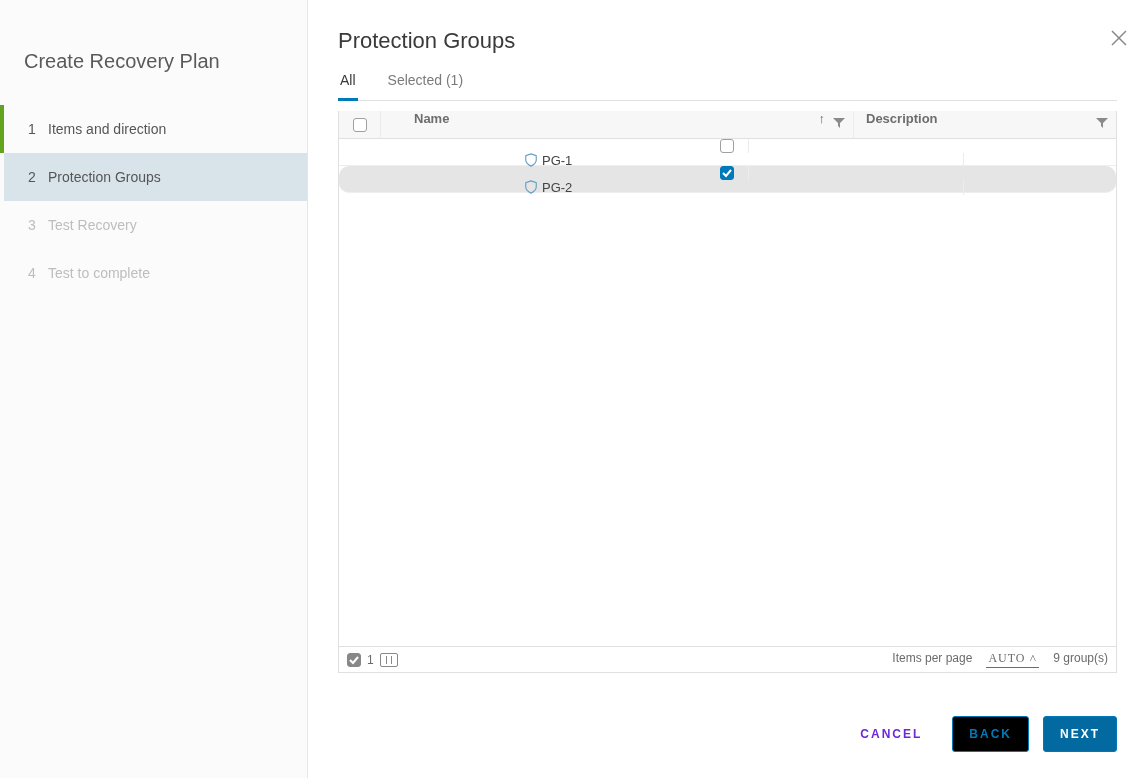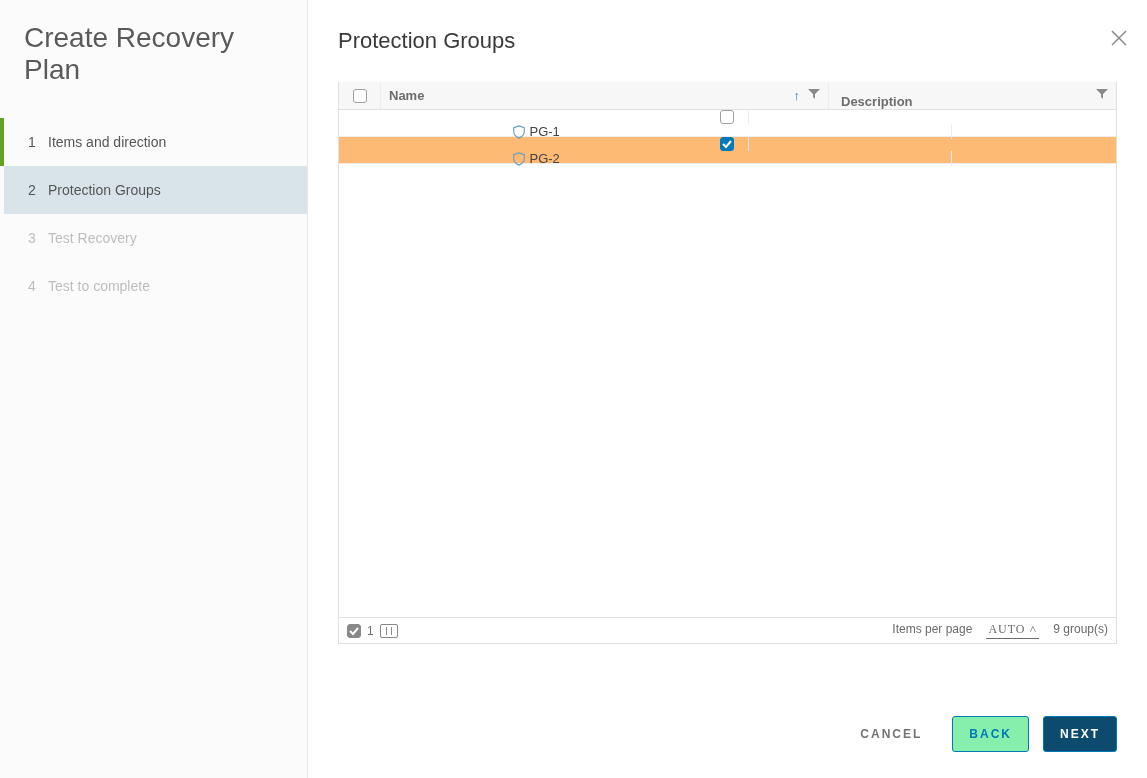--- a/index.html
+++ b/index.html
@@ -1,21 +1,21 @@
 <!DOCTYPE html>
 <html><head>
 <meta charset="utf-8">
 <style>
   * { box-sizing: border-box; }
   html, body { margin:0; padding:0; height:100%; font-family: "Segoe UI", Arial, sans-serif; background:#fff; }
   body { width:1147px; height:778px; display:flex; }
 
   
   .sidebar { width:308px; min-width:308px; background:#fbfbfb; border-right:1px solid #e6e6e6; padding-top:22px; }
-  .sidebar-title { font-size:28px; font-weight:400; color:#5a5a5a; padding:0 24px 24px; }
+  .sidebar-title { font-size:20px; font-weight:400; color:#5a5a5a; padding:0 24px 24px;margin-top:28px; }
   .steps { margin-top:8px; }
   .step { display:flex; align-items:center; height:48px; padding-left:24px; font-size:14px;
           border-left:4px solid transparent; color:#bdbdbd; cursor:default; }
   .step.completed { color:#565656; border-left-color:#62a420; }
   .step.current   { color:#565656; background:#d9e4ea; border-left:4px solid #fbfbfb; }
   .step.completed, .step.current { cursor:pointer; }
   .step-num { width:20px; display:inline-block; }
   .step-label { }
 
   
@@ -26,24 +26,24 @@
   
   .tabs { display:flex; gap:28px; border-bottom:1px solid #e0e0e0; font-size:14px; }
   .tab { padding:0 2px 10px; color:#7b7b7b; cursor:pointer; }
   .tab.active { color:#3a3a3a; border-bottom:3px solid #0079b8; margin-bottom:-1px; }
 
   
   .grid { border:1px solid #e0e0e0; border-top:none; margin-top:10px; display:flex; flex-direction:column; height:562px; }
   .thead, .trow { display:flex; align-items:center; font-size:13px; }
   .thead { height:28px; background:#f7f7f7; border-bottom:1px solid #e0e0e0; color:#6d6d6d; font-weight:600; }
   .col-cb { width:42px; display:flex; align-items:center; justify-content:center; border-right:1px solid #ececec; height:100%; }
-  .col-name { width:448px; display:flex; align-items:center; height:100%; padding-left:8px; border-right:1px solid #ececec; position:relative; }
-  .col-desc { flex:1; display:flex; align-items:flex-end; padding-left:12px; position:relative; height:100%; }
+  .col-name { width:448px; display:flex; align-items:flex-start; height:100%; padding-left:8px; border-right:1px solid #ececec; position:relative;margin-left:25px; }
+  .col-desc { flex:1; display:flex; align-items:flex-start; padding-left:12px; position:relative; height:100%; }
   .trow { height:27px; border-bottom:1px solid #eeeeee; color:#444;flex-direction:column; }
-  .trow.selected { background:#fdba74; }
+  .trow.selected { background:#e5e5e5;border-radius:10px; }
   .tbody { flex:1; overflow:hidden; }
 
   
   .cb { width:14px; height:14px; border:1px solid #a0a0a0; border-radius:3px; background:#fff; display:flex;
         align-items:center; justify-content:center; cursor:pointer; }
   .cb.checked { background:#0079b8; border-color:#0079b8; }
   .cb.checked svg { display:block; }
   .cb svg { display:none; width:10px; height:10px; }
   .cb.header { }
 
@@ -59,23 +59,23 @@
   .tfoot .left .cb { width:14px; height:14px; border-color:#888; background:#888; }
   .tfoot .right { margin-left:auto; display:flex; align-items:flex-start; gap:14px; }
   .pager-auto { border-bottom:1px solid #6b6b6b; padding:0 2px 1px; letter-spacing:1px; cursor:pointer;font-family:Liberation Serif, serif; }
   .column-picker { width:18px; height:14px; border:1px solid #888; border-radius:2px; position:relative; }
   .column-picker::before, .column-picker::after { content:""; position:absolute; top:2px; bottom:2px; width:1px; background:#888; }
   .column-picker::before { left:5px; } .column-picker::after { right:5px; }
 
   
   .actions { margin-top:auto; display:flex; justify-content:flex-end; gap:14px; padding:22px 0 26px; }
   .btn { font-size:12px; letter-spacing:2px; font-weight:600; padding:10px 16px; border-radius:3px; cursor:pointer; }
-  .btn-text { color:#737373; background:transparent; border:none; }
-  .btn-outline { color:#0079b8; background:#86efac; border:1px solid #0079b8; }
-  .btn-primary { color:#fff; background:#0c4a6e; border:1px solid #0079b8; }
+  .btn-text { color:#6d28d9; background:transparent; border:none; }
+  .btn-outline { color:#0079b8; background:#000000; border:1px solid #0079b8; }
+  .btn-primary { color:#fff; background:#0369a1; border:1px solid #0079b8; }
 </style>
 </head>
 <body>
 
 <aside class="sidebar">
   <div class="sidebar-title">Create Recovery Plan</div>
   <div class="steps">
     <div class="step completed">
       <span class="step-num">1</span>
       <span class="step-label">Items and direction</span>
@@ -98,20 +98,24 @@
 <main class="main">
   <div class="close-x">
     <svg viewBox="0 0 20 20">
         <line x1="3" y1="3" x2="17" y2="17" stroke="currentColor" stroke-width="1.5"></line>
         <line x1="17" y1="3" x2="3" y2="17" stroke="currentColor" stroke-width="1.5"></line>
       </svg>
   </div>
 
   <h1 class="page-title">Protection Groups</h1>
 
+  <div class="tabs">
+    <div class="tab active">All</div>
+    <div class="tab">Selected (1)</div>
+  </div>
 
   <div class="grid">
 
     <div class="thead">
       <div class="col-cb">
         <span class="cb header">
           
         </span>
       </div>
       <div class="col-name">

